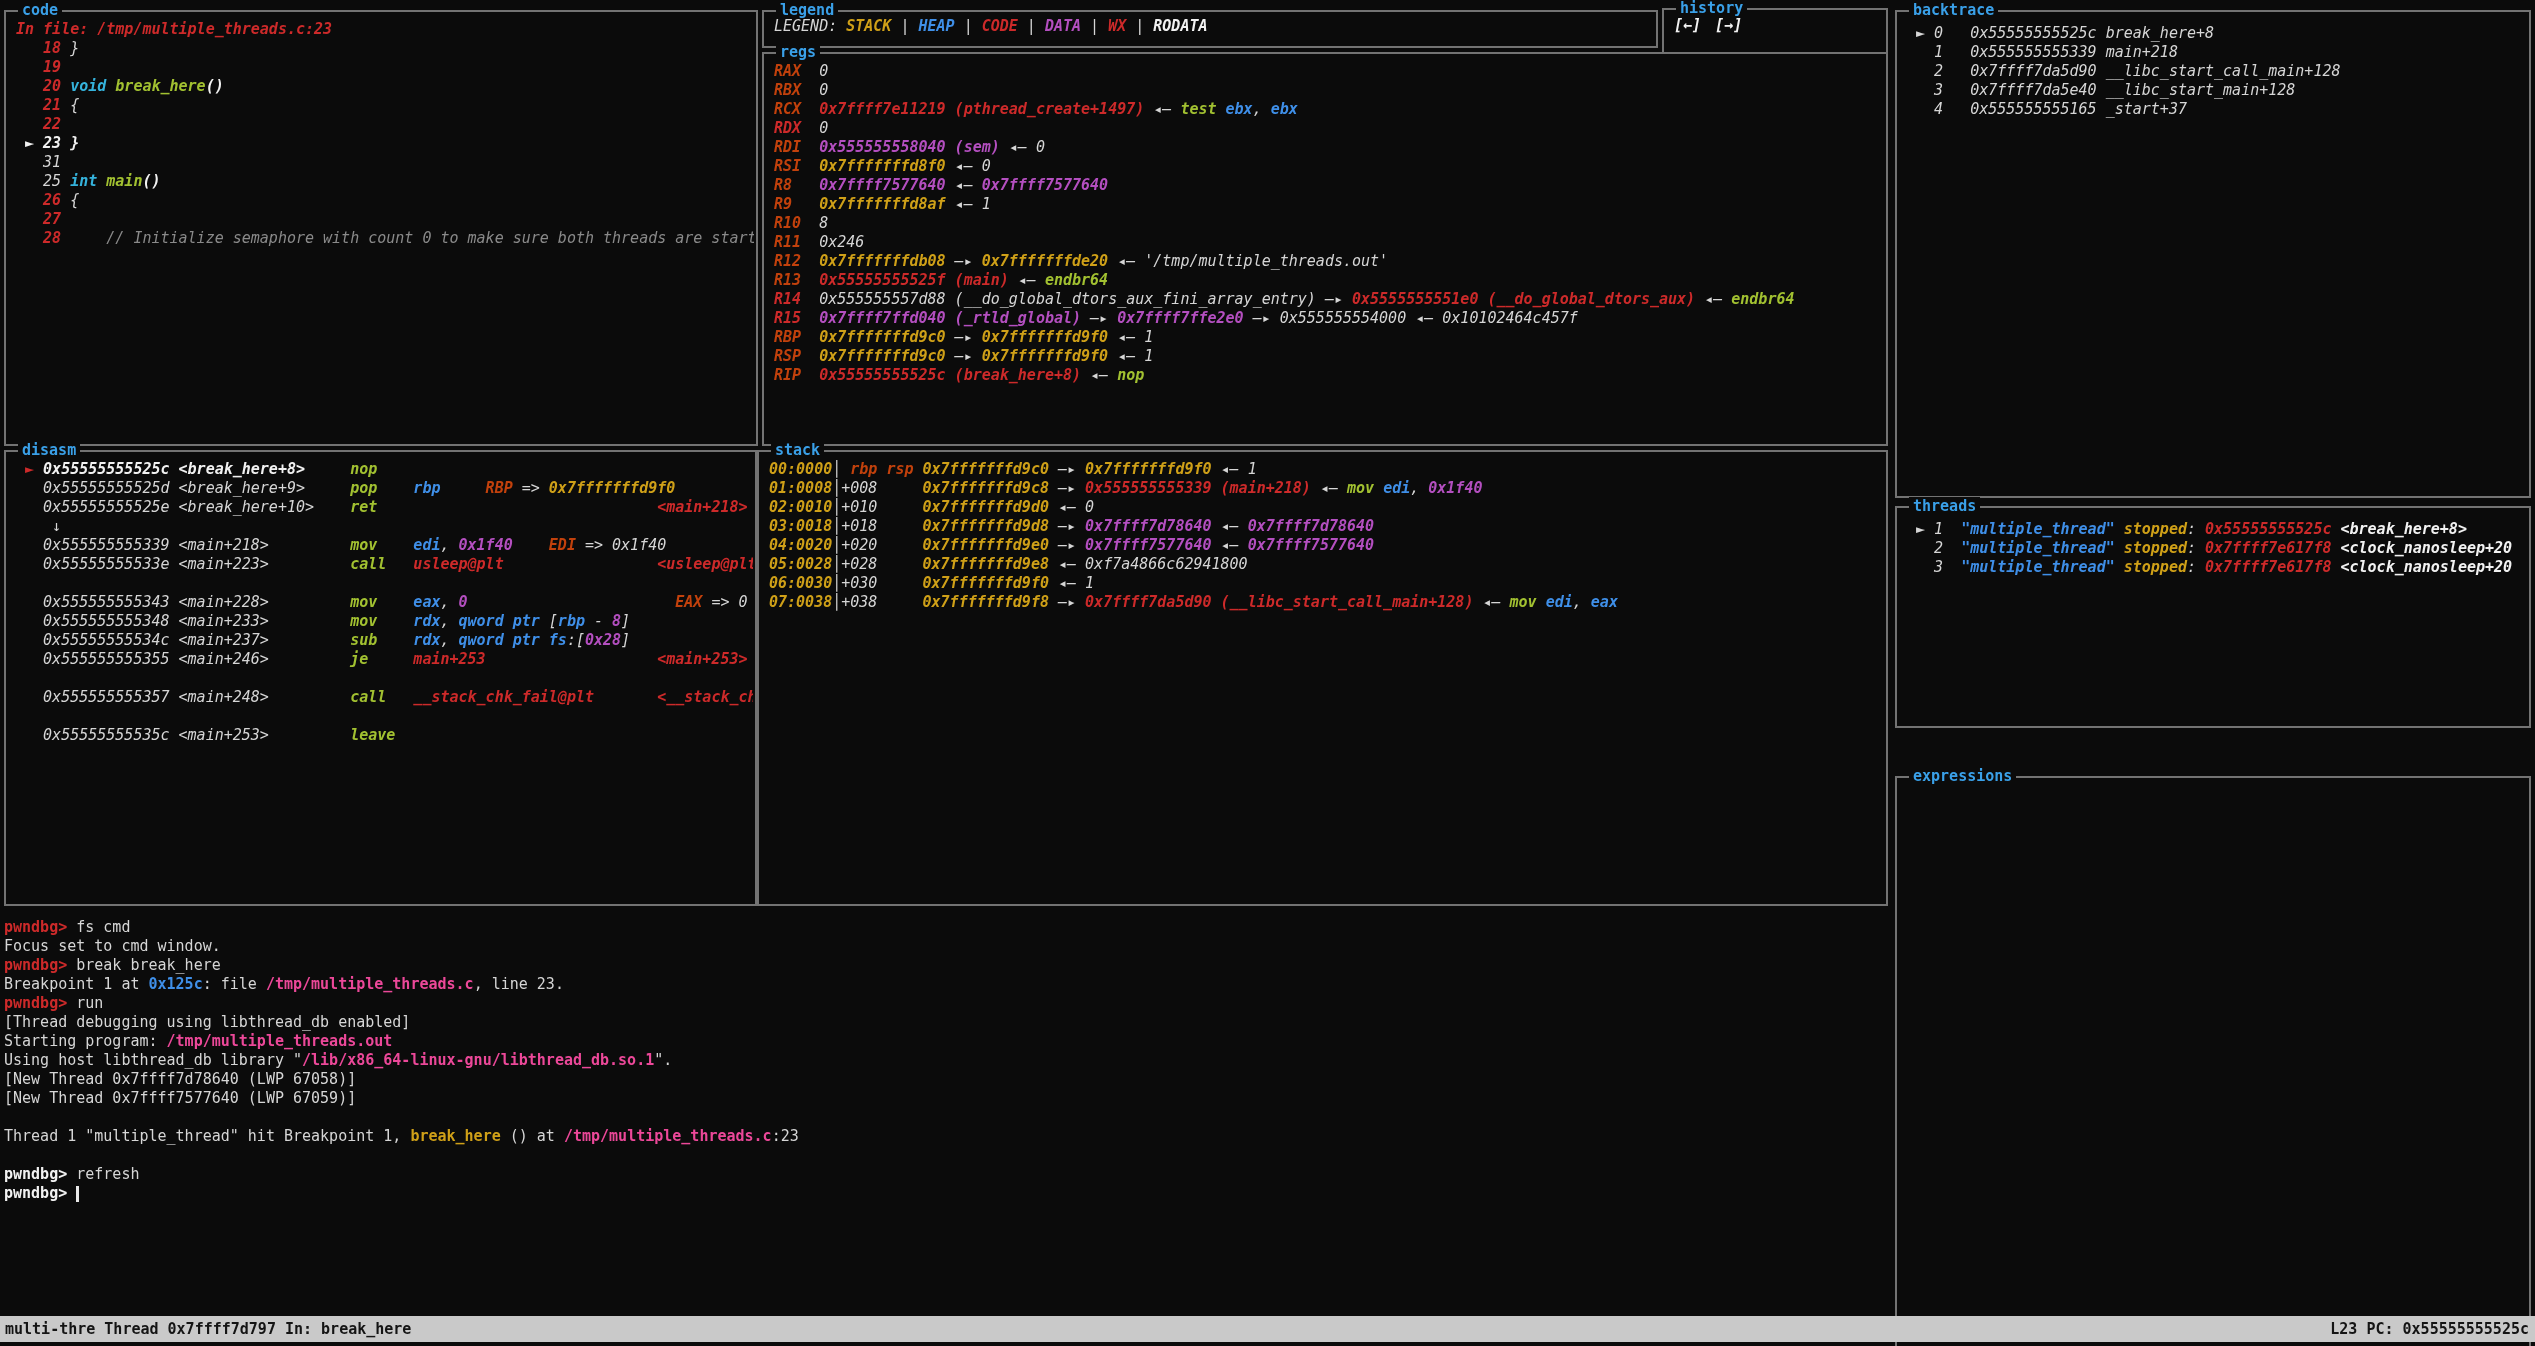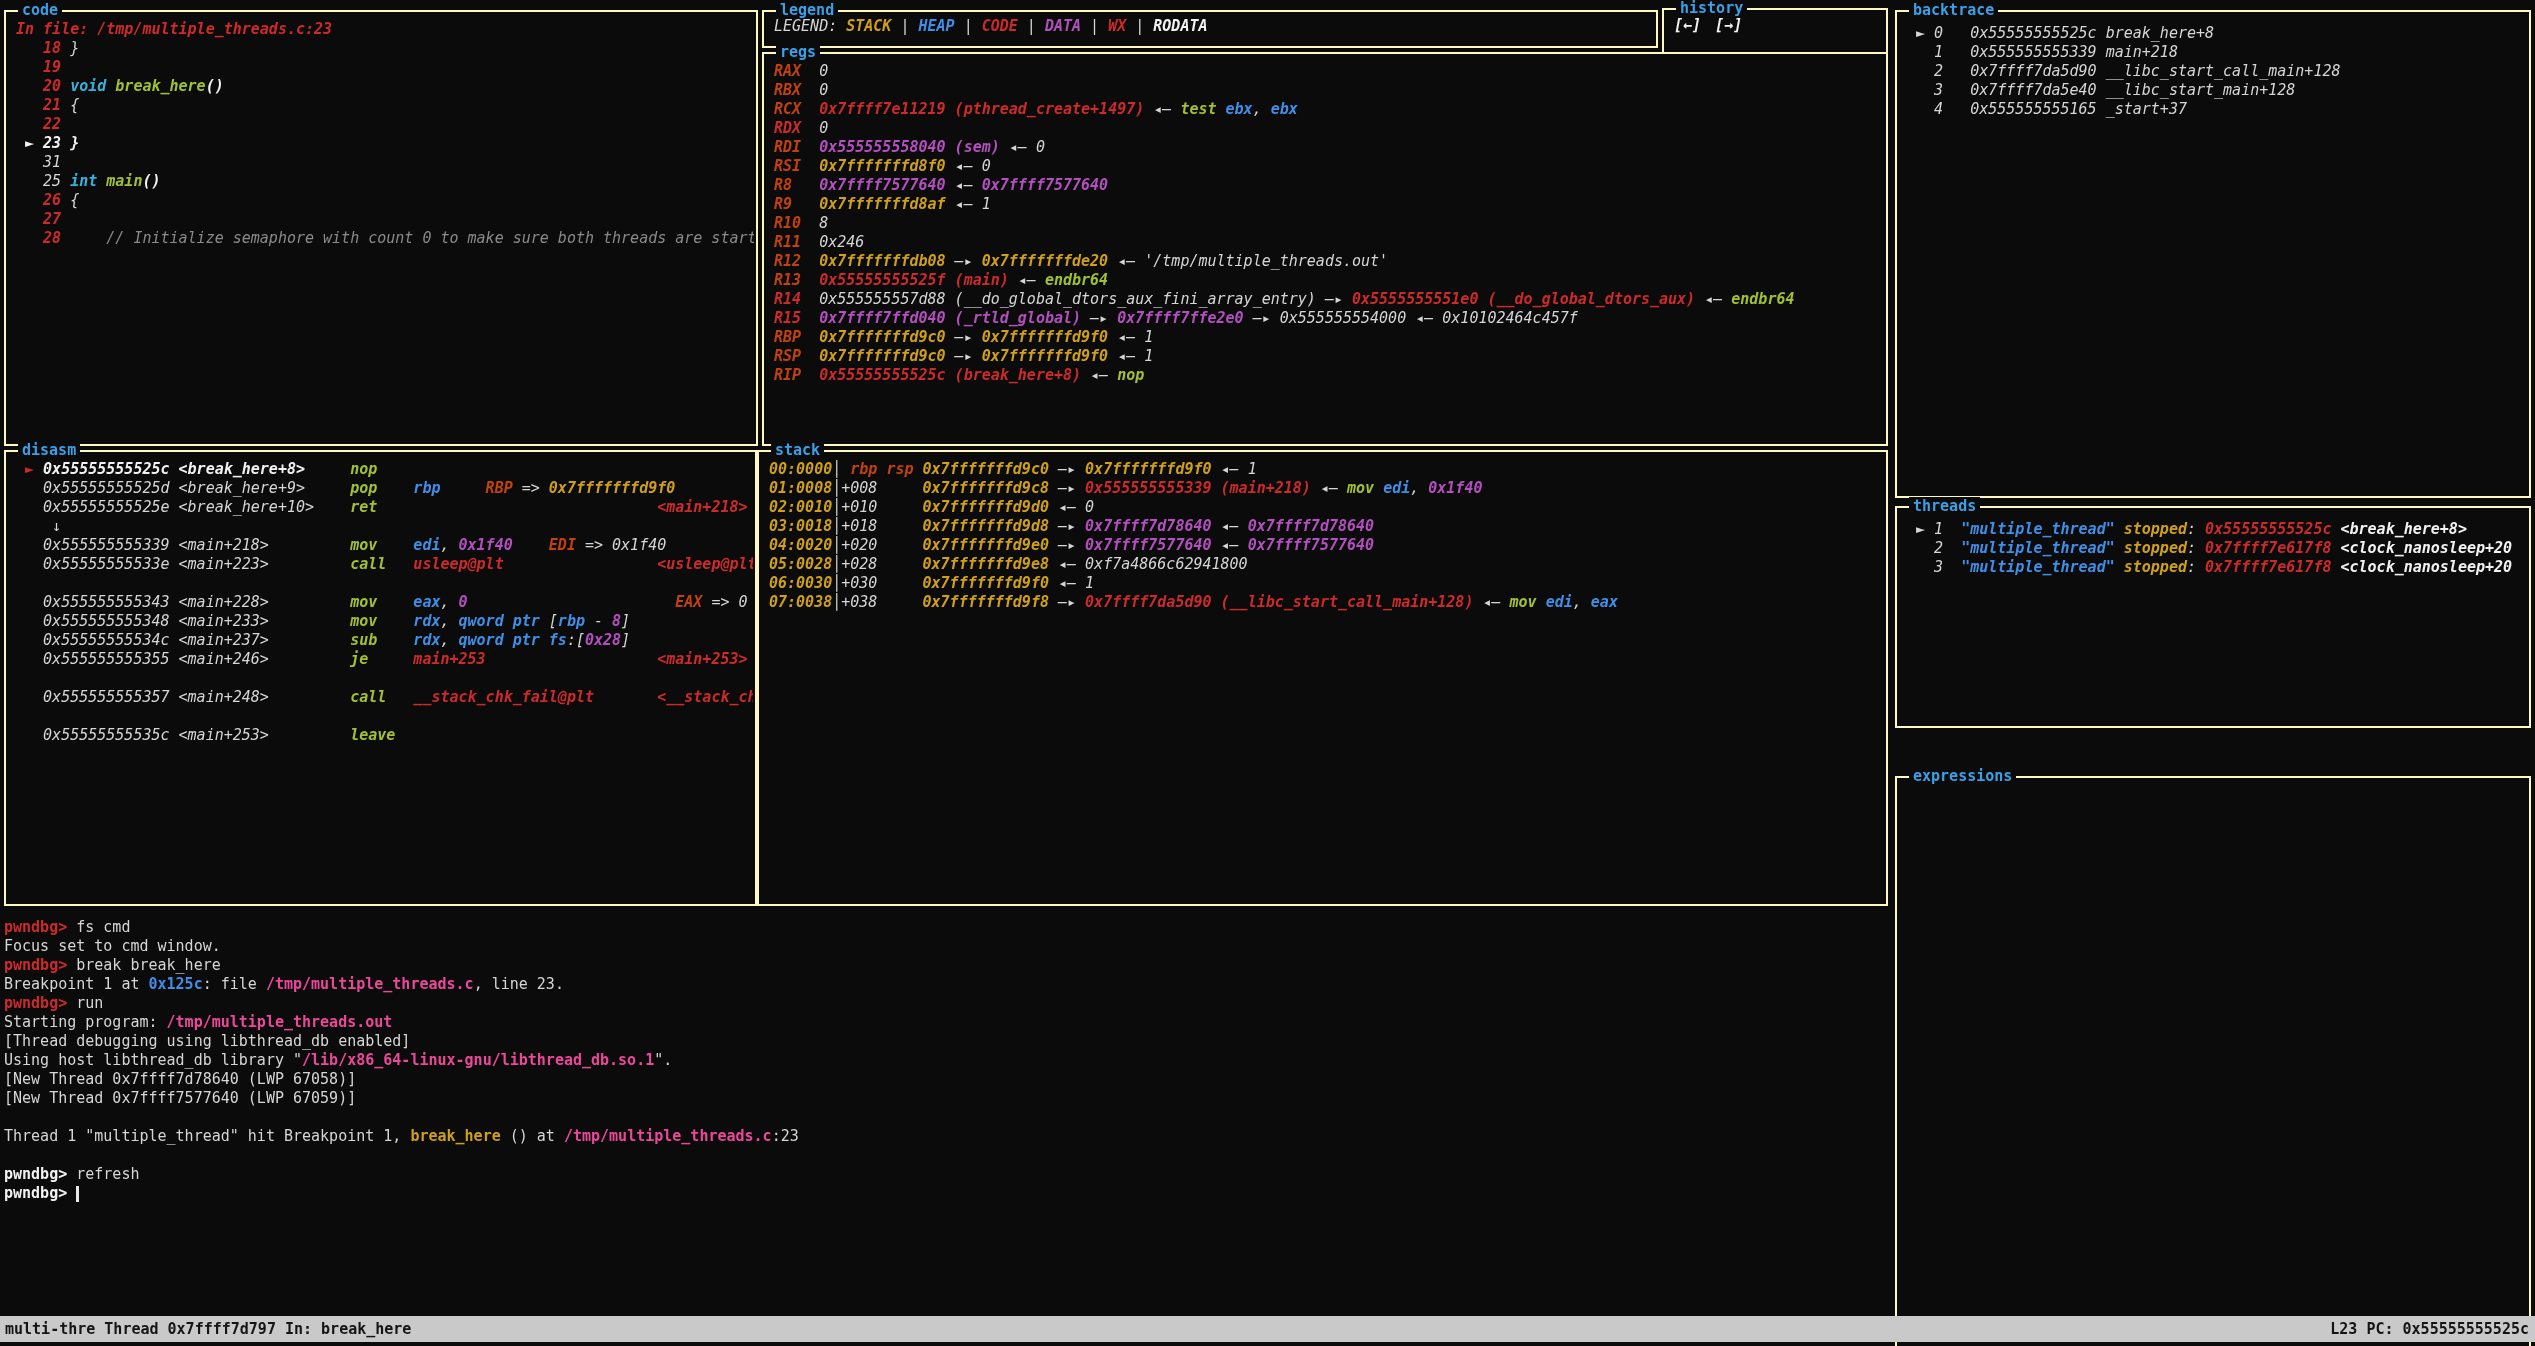--- a/index.html
+++ b/index.html
@@ -1,18 +1,18 @@
 <!DOCTYPE html>
 <html><head>
 <meta charset="utf-8">
 <style>
   html,body{margin:0;padding:0;background:#000;}
   .screen{position:relative;width:2535px;height:1346px;background:#0b0b0b;overflow:hidden;
           font-family:"DejaVu Sans Mono",monospace;}
-  .panel{position:absolute;border:2px solid #fef9c3;background:#0b0b0b;box-sizing:border-box;}
+  .panel{position:absolute;border:2px solid #737373;background:#0b0b0b;box-sizing:border-box;}
   .ptitle{position:absolute;top:-11px;left:12px;background:#0b0b0b;color:#3aa0e8;
           font:bold 15px "DejaVu Sans Mono",monospace;line-height:19px;padding:0 4px;}
   .content{position:absolute;left:10px;top:8px;right:2px;bottom:2px;overflow:hidden;font-style:italic;}
   .content.one{top:5px;}
   .ln{white-space:pre;font-size:15px;line-height:19px;height:19px;color:#d6d6d6;}
   .w{color:#d6d6d6;}
   .wb{color:#f2f2f2;font-weight:bold;}
   .gray{color:#8a8a8a;}
   .pink{color:#c2410c;font-weight:bold;}
   .red{color:#cd2a2a;font-weight:bold;}
@@ -149,22 +149,22 @@
     <span class="ptitle">expressions</span>
     <div class="content"></div>
   </div>
 
   <div class="terminal">
       <div class="ln"><span class="red">pwndbg&gt; </span><span class="w">fs cmd</span></div>
       <div class="ln"><span class="w">Focus set to cmd window.</span></div>
       <div class="ln"><span class="red">pwndbg&gt; </span><span class="w">break break_here</span></div>
       <div class="ln"><span class="w">Breakpoint 1 at </span><span class="blue">0x125c</span><span class="w">: file </span><span class="grn2">/tmp/multiple_threads.c</span><span class="w">, line 23.</span></div>
       <div class="ln"><span class="red">pwndbg&gt; </span><span class="w">run</span></div>
+      <div class="ln"><span class="w">[Thread debugging using libthread_db enabled]</span></div>
       <div class="ln"><span class="w">Starting program: </span><span class="grn2">/tmp/multiple_threads.out</span></div>
-      <div class="ln"><span class="w">[Thread debugging using libthread_db enabled]</span></div>
       <div class="ln"><span class="w">Using host libthread_db library "</span><span class="grn2">/lib/x86_64-linux-gnu/libthread_db.so.1</span><span class="w">".</span></div>
       <div class="ln"><span class="w">[New Thread 0x7ffff7d78640 (LWP 67058)]</span></div>
       <div class="ln"><span class="w">[New Thread 0x7ffff7577640 (LWP 67059)]</span></div>
       <div class="ln"></div>
       <div class="ln"><span class="w">Thread 1 "multiple_thread" hit Breakpoint 1, </span><span class="gold">break_here</span><span class="w"> () at </span><span class="grn2">/tmp/multiple_threads.c</span><span class="w">:23</span></div>
       <div class="ln"></div>
       <div class="ln"><span class="wb">pwndbg&gt; </span><span class="w">refresh</span></div>
       <div class="ln"><span class="wb">pwndbg&gt; </span><span class="cursor"></span></div>
     </div>
 

